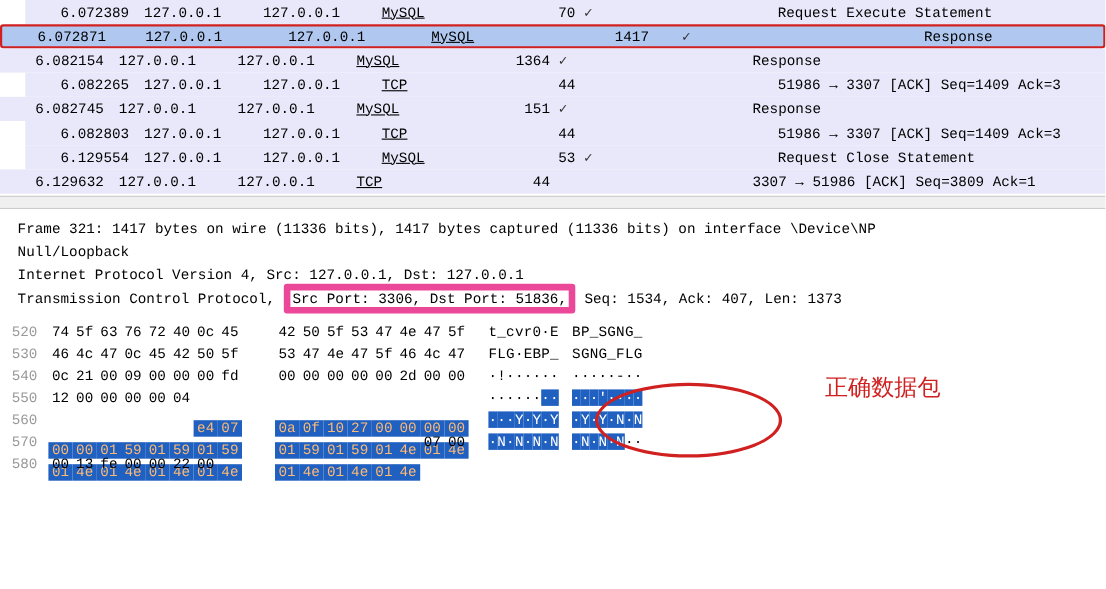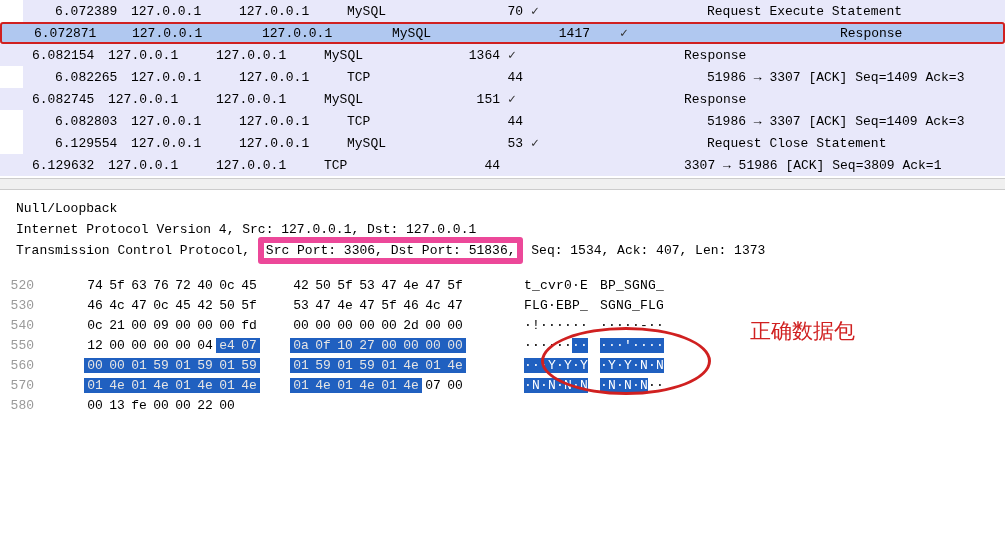--- a/index.html
+++ b/index.html
@@ -18,21 +18,21 @@
       padding: 1px 0;
       align-items: center;
       height: 22px;
     }
     .packet-row.normal { background: #e8e8fa; margin-left: 23px; }
     .packet-row.highlighted { background: #b0c8f0; border: 2px solid #d02020; border-radius: 3px; gap: 22px; }
     .packet-row.plain { background: #e8e8fa; }
     .col-time { width: 108px; padding-left: 32px; }
     .col-src { width: 108px; }
     .col-dst { width: 108px; }
-    .col-proto { width: 96px; }
+    .col-proto { width: 96px; text-decoration: underline; }
     .col-len { width: 88px; text-align: right; padding-right: 8px; }
     .col-check { width: 36px; }
     .col-gap { width: 140px; }
     .col-info { flex: 1; white-space: nowrap; overflow: hidden; }
     .checkmark { color: #333; }
     
     .divider {
       height: 12px;
       background: #f0f0f0;
       border-top: 1px solid #ccc;
@@ -53,39 +53,38 @@
     }
     
     .hex-pane {
       padding: 4px 0;
       background: #fff;
       position: relative;
     }
     .hex-row {
       display: flex;
       height: 20px;
-      align-items: flex-end;
-      gap: 40px;
+      align-items: flex-start;
     }
     .hex-offset {
       width: 44px;
       color: #999;
       text-align: right;
       padding-right: 10px;
     }
     .hex-bytes {
       display: flex;
       gap: 0;
     }
     .hex-byte {
       width: 22px;
       text-align: center;
     }
     .hex-byte.gap { width: 30px; }
-    .hex-byte.sel { background: #2060c0; color: #e5e5e5; }
+    .hex-byte.sel { background: #2060c0; color: #fdba74; margin-top: 28px; }
     .hex-ascii {
       margin-left: 18px;
       display: flex;
     }
     .ascii-ch { width: 8px; text-align: center; }
     .ascii-ch.sel { background: #2060c0; color: #fff; }
     .ascii-ch.gap { width: 12px; }
     
     .red-ellipse {
       position: absolute;
@@ -183,20 +182,21 @@
       <span class="col-len">44</span>
       <span class="col-check checkmark"></span>
       <span class="col-gap"></span>
       <span class="col-info">3307 → 51986 [ACK] Seq=3809 Ack=1</span>
     </div>
   </div>
 
 <div class="divider"></div>
 
 <div class="detail-pane">
+  <div class="detail-line">Frame 321: 1417 bytes on wire (11336 bits), 1417 bytes captured (11336 bits) on interface \Device\NP</div>
   <div class="detail-line">Null/Loopback</div>
   <div class="detail-line">Internet Protocol Version 4, Src: 127.0.0.1, Dst: 127.0.0.1</div>
   <div class="detail-line">
     <span>Transmission Control Protocol, </span><span class="ports-highlight">Src Port: 3306, Dst Port: 51836,</span><span> Seq: 1534, Ack: 407, Len: 1373</span>
   </div>
 </div>
 
 <div class="hex-pane" id="hex-pane">
   <div class="red-ellipse" style="left:541px; top:58px; width:170px; height:68px;"></div>
   <div class="red-label" style="left:750px; top:48px;">正确数据包</div>

